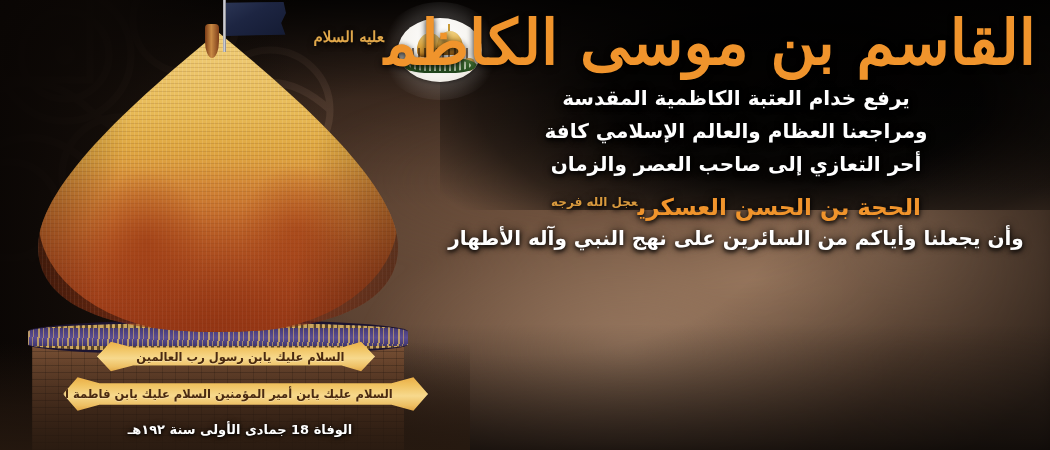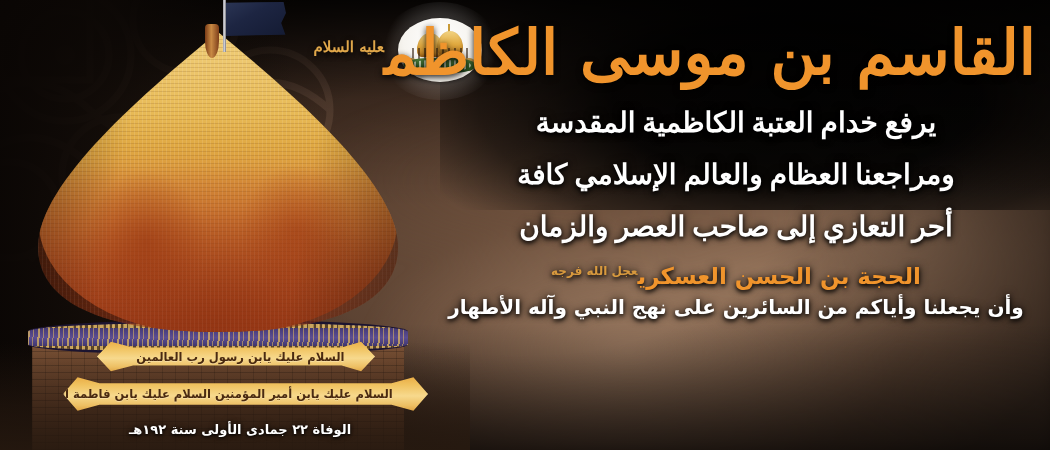--- a/index.html
+++ b/index.html
@@ -212,33 +212,32 @@
   }
   .ln{white-space:nowrap;line-height:1;}
 
   .occasion{
     font-size:25px;font-weight:700;color:#ffffff;
     letter-spacing:.5px;margin-bottom:6px;
     text-shadow:0 2px 4px rgba(0,0,0,.95), 0 0 10px rgba(0,0,0,.9);
   }
   .imam-name{
     font-size:62px;font-weight:700;color:#f0942c;
-    line-height:1.05;margin:12px 0 10px;
+    line-height:1.05;margin:2px 0 10px;
     letter-spacing:-1px;
     text-shadow:0 2px 6px rgba(0,0,0,.9);
     font-family:"DejaVu Serif","Liberation Serif",serif;
   }
   .imam-name .sup{
     font-size:15px;color:#e0a74a;vertical-align:super;letter-spacing:0;
   }
   .body-line{
-    font-size:28px;font-weight:700;color:#ffffff;
-    margin:24px 0;
+    font-size:20px;font-weight:700;color:#ffffff;
+    margin:13px 0;
     text-shadow:0 2px 4px rgba(0,0,0,.95), 0 0 8px rgba(0,0,0,.85);
-    font-family:Liberation Serif, serif;
   }
   .mahdi-line{
     font-size:23px;font-weight:700;color:#f0942c;
     margin:22px 0 6px;
     text-shadow:0 2px 4px rgba(0,0,0,.95), 0 0 8px rgba(0,0,0,.8);
   }
   .mahdi-line .sup{font-size:12px;color:#d99a3e;vertical-align:super;}
   .last-line{
     font-size:20px;font-weight:700;color:#ffffff;
     margin-top:9px;
@@ -301,21 +300,21 @@
 
     <div class="flag"></div>
   </div>
 
   <div class="plaque plaque-1">
     <span>السلام عليك يابن رسول رب العالمين</span>
   </div>
   <div class="plaque plaque-2">
     <span>السلام عليك يابن أمير المؤمنين السلام عليك يابن فاطمة الزهراء</span>
   </div>
-  <div class="death-date">الوفاة ٢٢ جمادى الأولى سنة ١٩٢هـ</div>
+  <div class="death-date">الوفاة 18 جمادى الأولى سنة ١٩٢هـ</div>
 
   <div class="logo">
     <div class="logo-glow"></div>
     <div class="logo-oval">
       <div class="logo-spire"></div>
       <div class="logo-dome d1"></div>
       <div class="logo-dome d2"></div>
       <div class="logo-script"></div>
       <div class="logo-leaf-l"></div>
       <div class="logo-leaf-r"></div>

